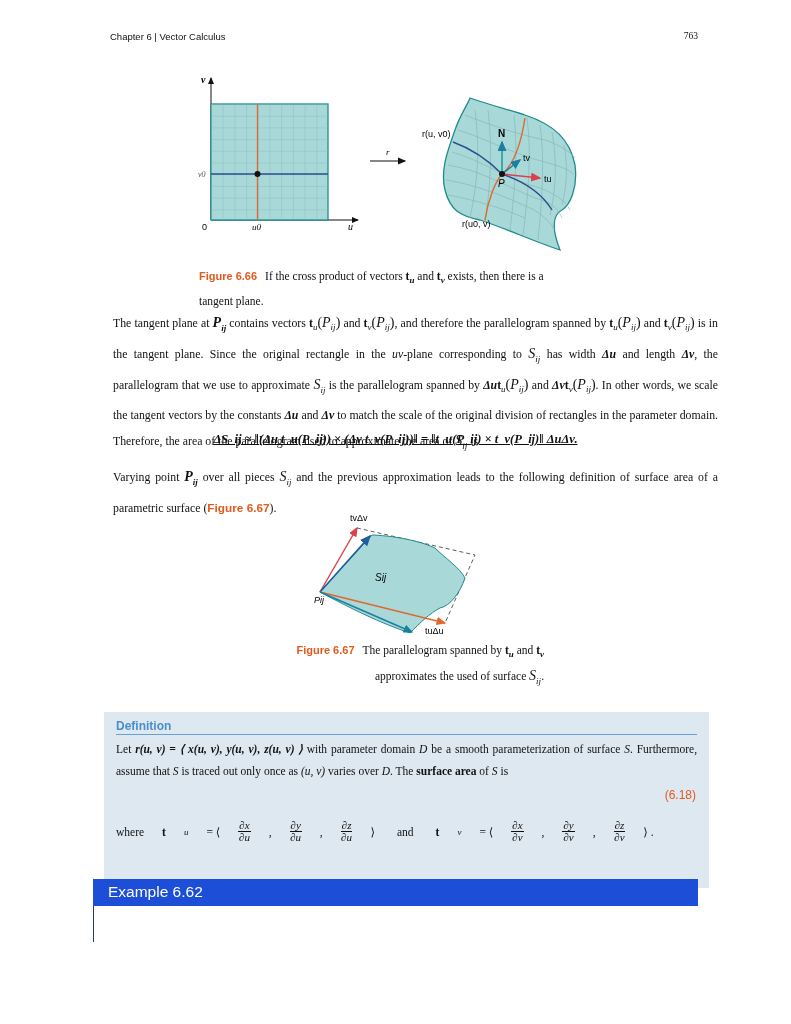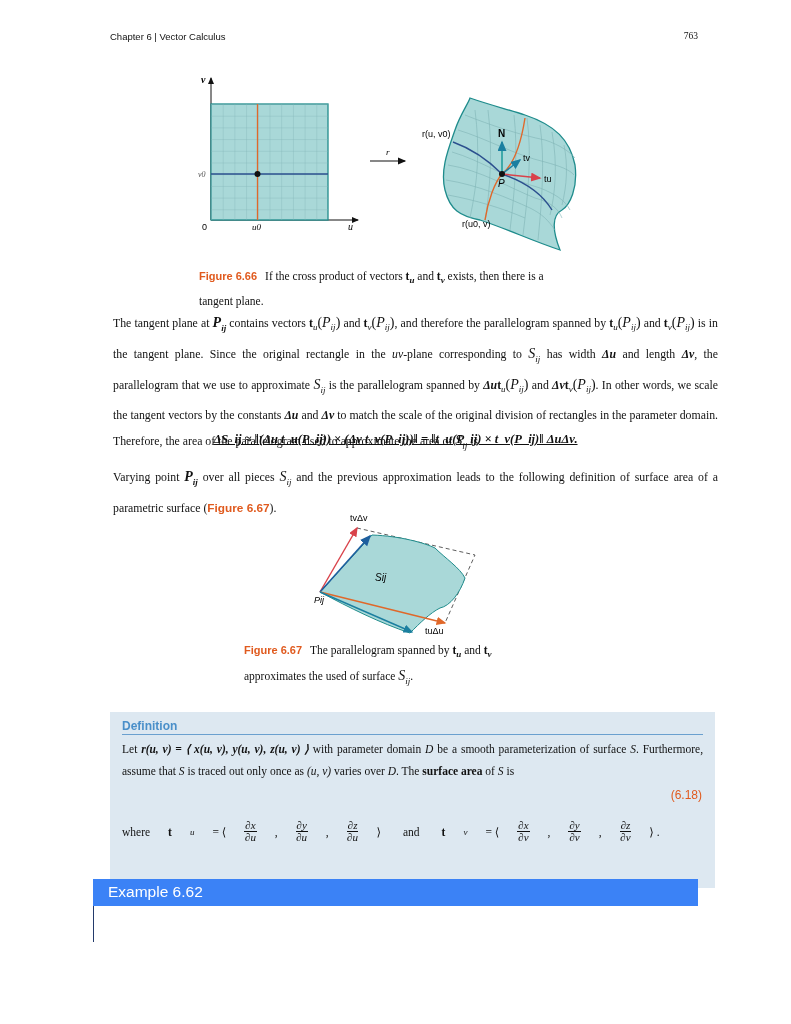--- a/index.html
+++ b/index.html
@@ -13,31 +13,31 @@
   .cap1{position:absolute;left:199px;top:246px;width:380px;margin-top:20px;}
   .para{position:absolute;left:93px;width:605px;font-size:11.8px;line-height:26px;text-align:justify;margin-left:20px;}
   .m{font-style:italic;font-family:"Liberation Serif",serif;}
   .mb{font-weight:bold;font-style:italic;}
   .bv{font-weight:bold;}
   .big{font-size:14px;}
   sub{font-size:9px;}
   .eq1{position:absolute;left:0;width:791px;top:432px;text-align:center;font-size:12.5px;font-weight:bold;font-style:italic;text-decoration:underline;}
   .link{font-family:"Liberation Sans",sans-serif;font-weight:bold;color:#e05a1e;}
   .fig2{position:absolute;left:300px;top:508px;width:190px;height:135px;}
-  .cap2{position:absolute;left:244px;top:640px;width:300px;}
-  .defbox{position:absolute;left:110px;top:712px;width:605px;height:176px;background:#dde8f1;}
+  .cap2{position:absolute;left:244px;top:640px;width:300px;text-align:right;}
+  .defbox{position:absolute;left:104px;top:712px;width:605px;height:176px;background:#dde8f1;}
   .deftitle{position:absolute;left:12px;top:7px;font-family:"Liberation Sans",sans-serif;font-weight:bold;font-size:12px;color:#4a8fc9;}
   .defrule{position:absolute;left:12px;right:12px;top:22px;height:1px;background:#6aa0cf;}
   .deftext{position:absolute;left:12px;right:12px;top:26px;font-size:11.5px;line-height:22px;text-align:justify;}
   .defeq{position:absolute;left:0;right:0;top:76px;text-align:center;font-size:12.5px;font-style:italic;}
   .eqnum{position:absolute;right:13px;top:76px;font-family:"Liberation Sans",sans-serif;font-weight:normal;color:#e05a1e;font-size:12px;}
   .where{position:absolute;left:12px;top:108px;font-size:11.5px;display:flex;align-items:center;gap:18px;}
   .frac{display:inline-flex;flex-direction:column;align-items:center;font-style:italic;font-size:11px;line-height:11px;vertical-align:middle;}
   .frac .num{border-bottom:1px solid #111;padding:0 1px;}
-  .exbar{position:absolute;left:93px;top:879px;width:605px;height:27px;background:#3b82f6;}
+  .exbar{position:absolute;left:93px;top:879px;width:605px;height:27px;background:#1d4ed8;}
   .extitle{position:absolute;left:15px;top:4px;font-family:"Liberation Sans",sans-serif;font-size:15.5px;color:#fff;}
   .exline{position:absolute;left:93px;top:906px;width:1px;height:36px;background:#233a6b;}
 </style>
 </head>
 <body>
 
 <div class="hdr left">Chapter 6 | Vector Calculus</div>
 <div class="hdr right">763</div>
 
 <svg class="fig1" viewBox="0 0 410 190" xmlns="http://www.w3.org/2000/svg">

